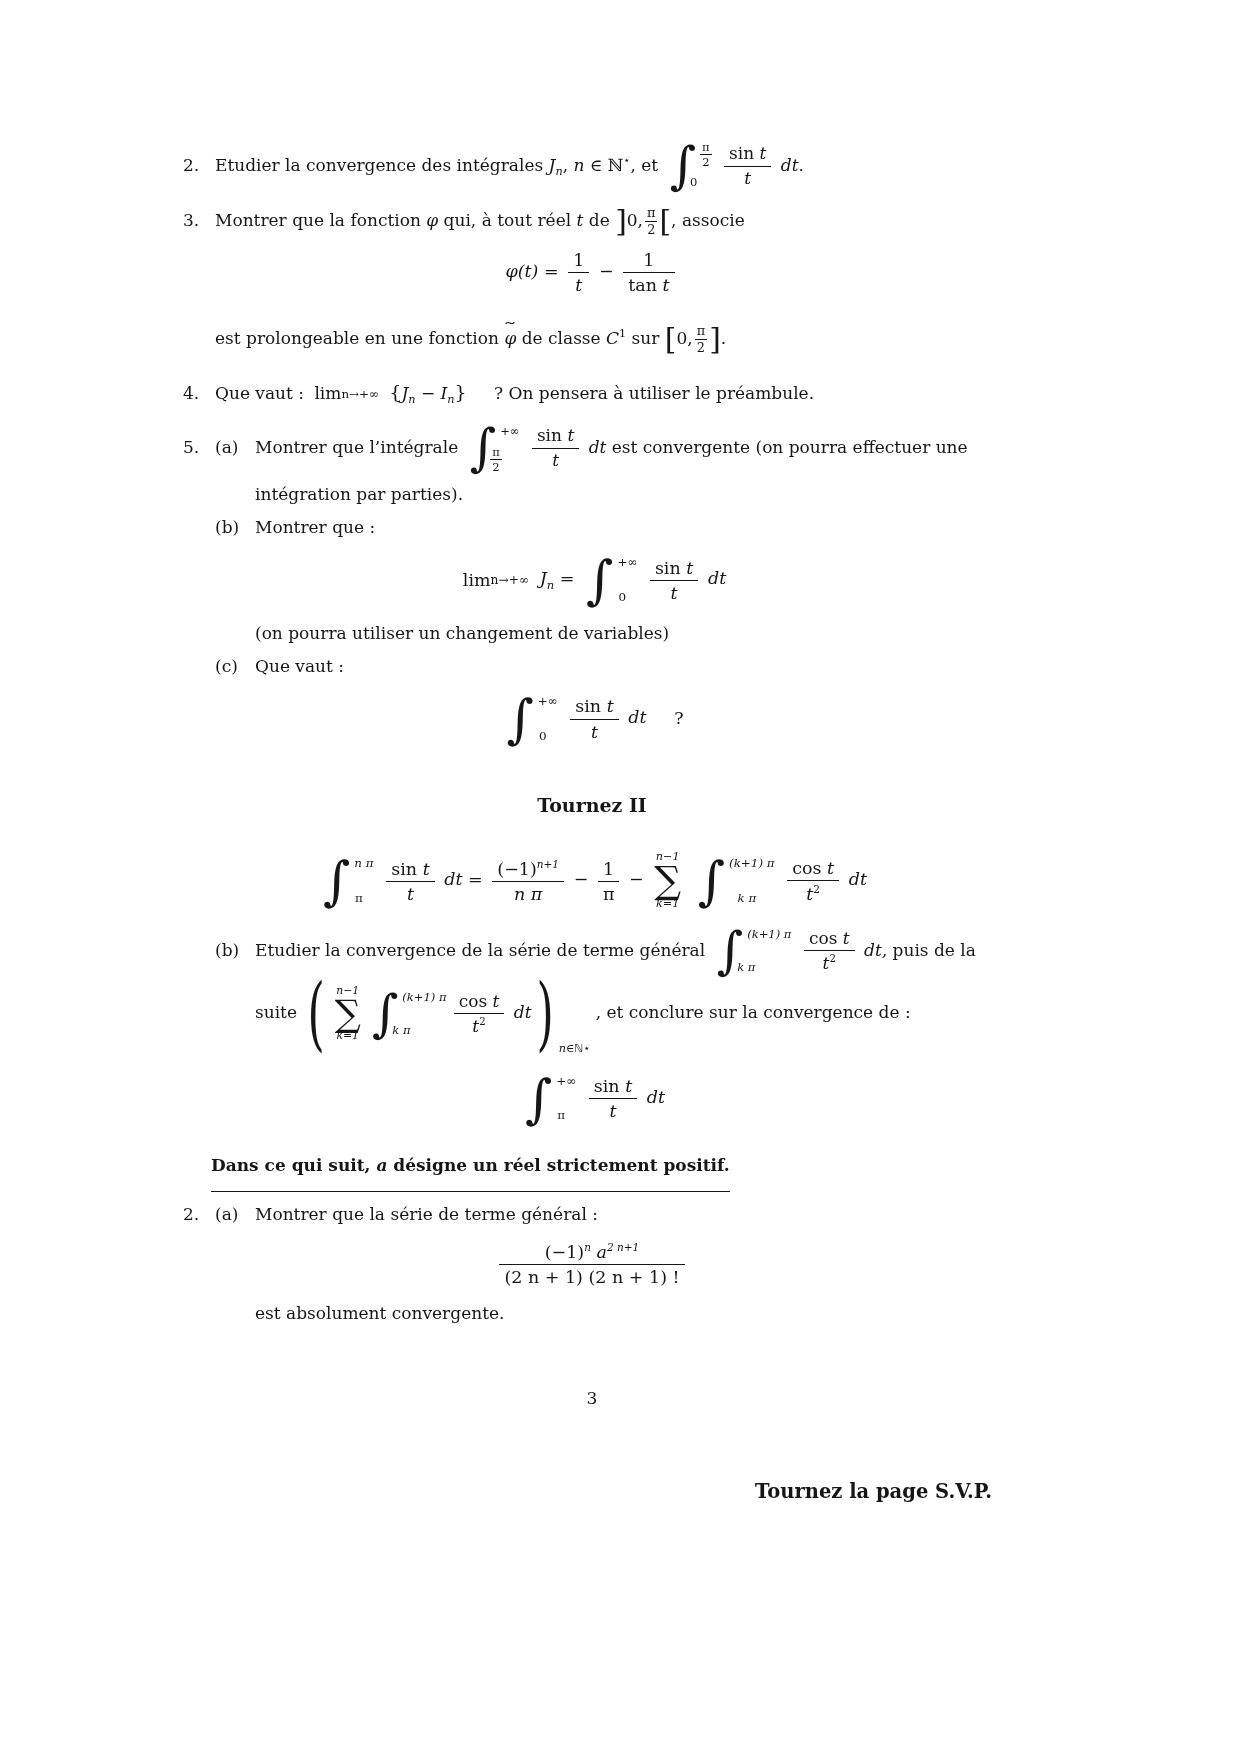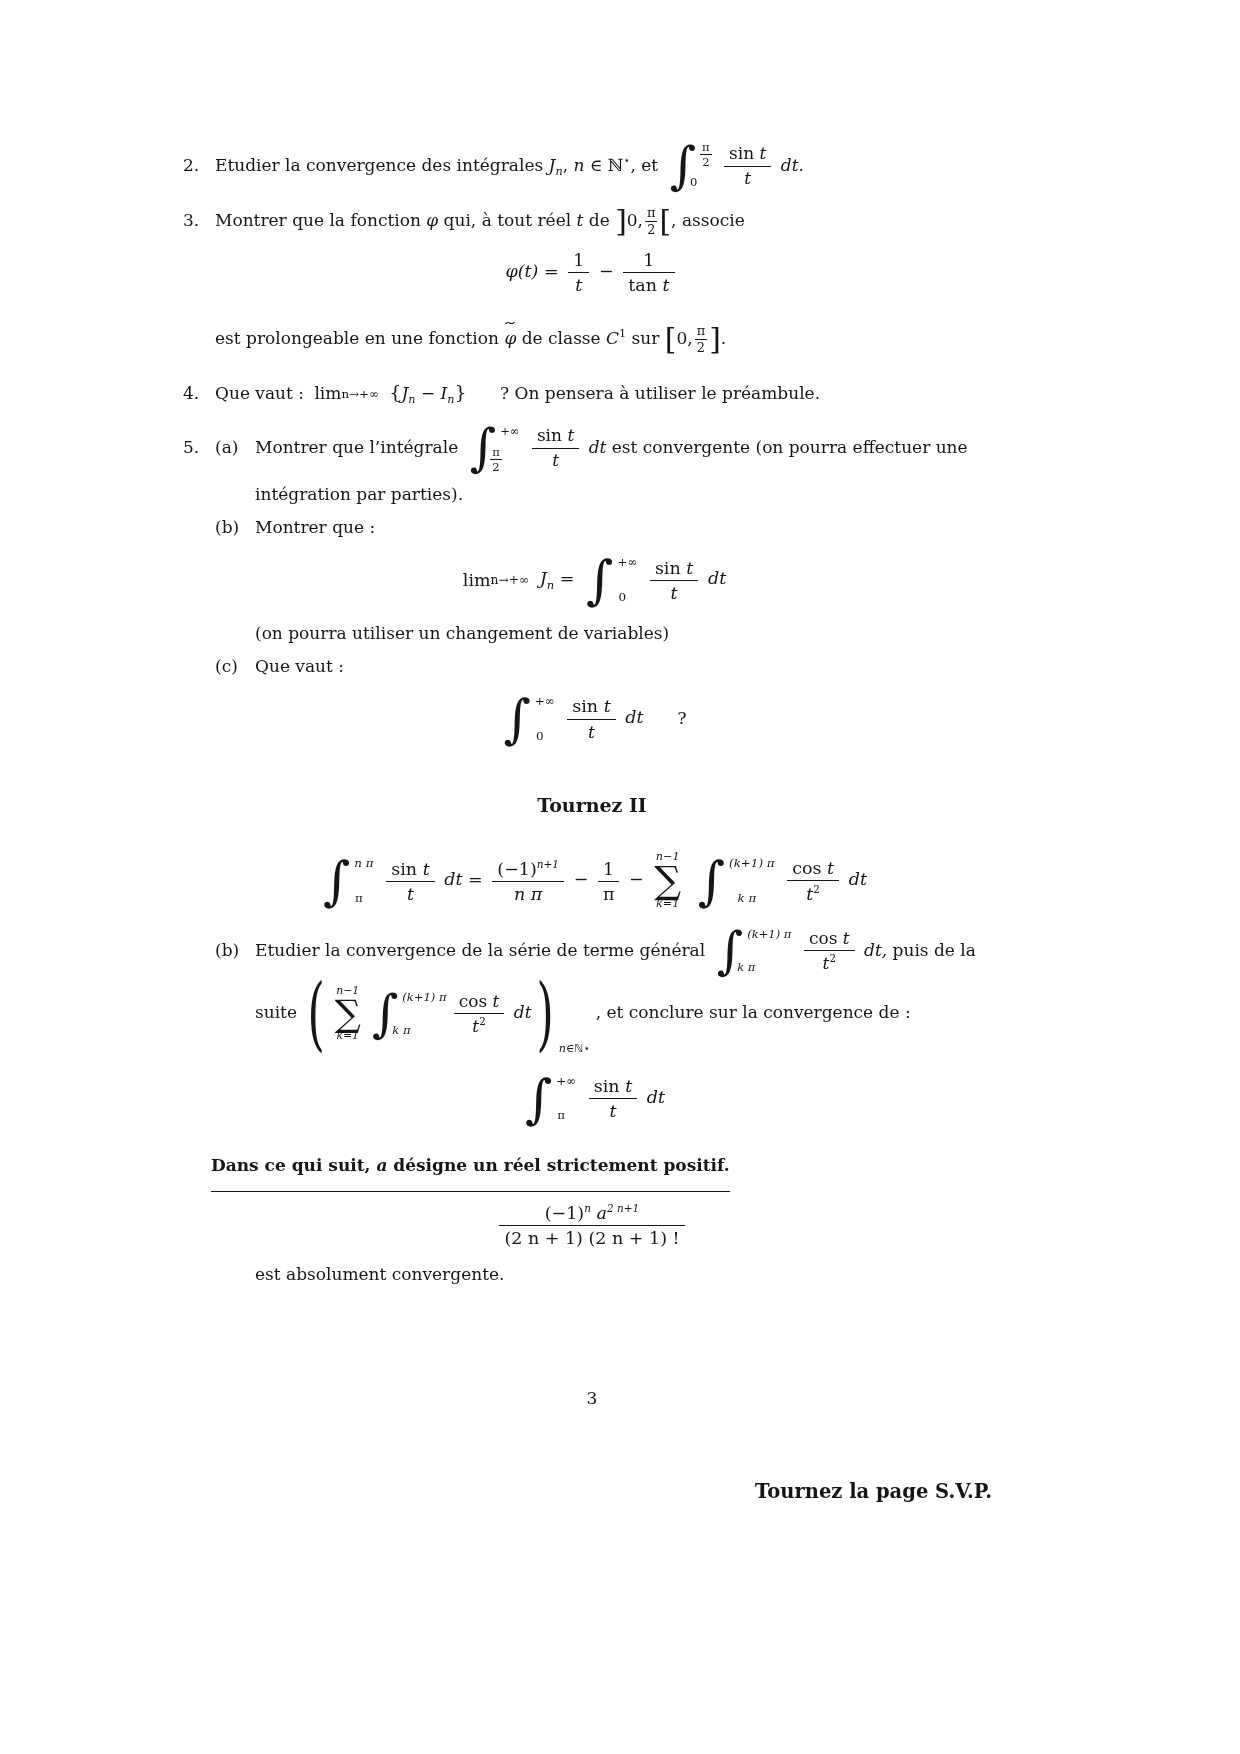--- a/index.html
+++ b/index.html
@@ -42,21 +42,21 @@
   .lim-sub { font-size:70%; }
   .bigbr { font-size:175%; vertical-align:middle; line-height:1; }
   .brace { font-size:112%; }
   .bigp { display:inline-block; font-size:260%; transform:scaleY(1.8); vertical-align:middle; line-height:1; margin:0 5px; }
   .paren-sub { font-size:66%; vertical-align:-34px; }
   .wtilde { position:relative; display:inline-block; font-style:italic; }
   .wtilde-mark { position:absolute; top:-0.55em; left:50%; transform:translateX(-50%) scaleX(1.7); font-style:normal; }
   .part-title { text-align:center; font-weight:bold; font-size:19px; margin:46px 0 32px; }
   .callout { margin:28px 0 24px; padding-left:28px; }
   .callout-inner { font-weight:bold; border-bottom:1.7px solid #161616; padding-bottom:16px; }
-  .qgap { margin-left:28px; }
+  .qgap { margin-left:22px; }
   .page-number { position:absolute; top:1388px; left:183px; width:818px; text-align:center; font-size:17px; }
   .turn-notice { position:absolute; top:1480px; right:248px; font-weight:bold; font-size:19.5px; }
 </style>
 </head>
 <body>
 
 <div class="page">
   <div class="content">
 
     <section class="li">
@@ -268,20 +268,23 @@
         </span>
         <span class="it">dt</span>
       </div>
     </section>
 
     <div class="callout">
       <span class="callout-inner"><span>Dans ce qui suit, </span><span class="it">a</span><span> désigne un réel strictement positif.</span></span>
     </div>
 
     <section class="li">
+      <div class="line">
+        <span class="li-num">2.</span><span class="sub-lab">(a)</span><span>Montrer que la série de terme général :</span>
+      </div>
       <div class="disp">
         <span class="frac">
           <span class="frac-n"><span>(−1)</span><sup class="it">n</sup> <span class="it">a</span><sup class="it">2 n+1</sup></span>
           <span class="frac-d">(2 n + 1) (2 n + 1) !</span>
         </span>
       </div>
       <div class="line cont2"><span>est absolument convergente.</span></div>
     </section>
 
   </div>

